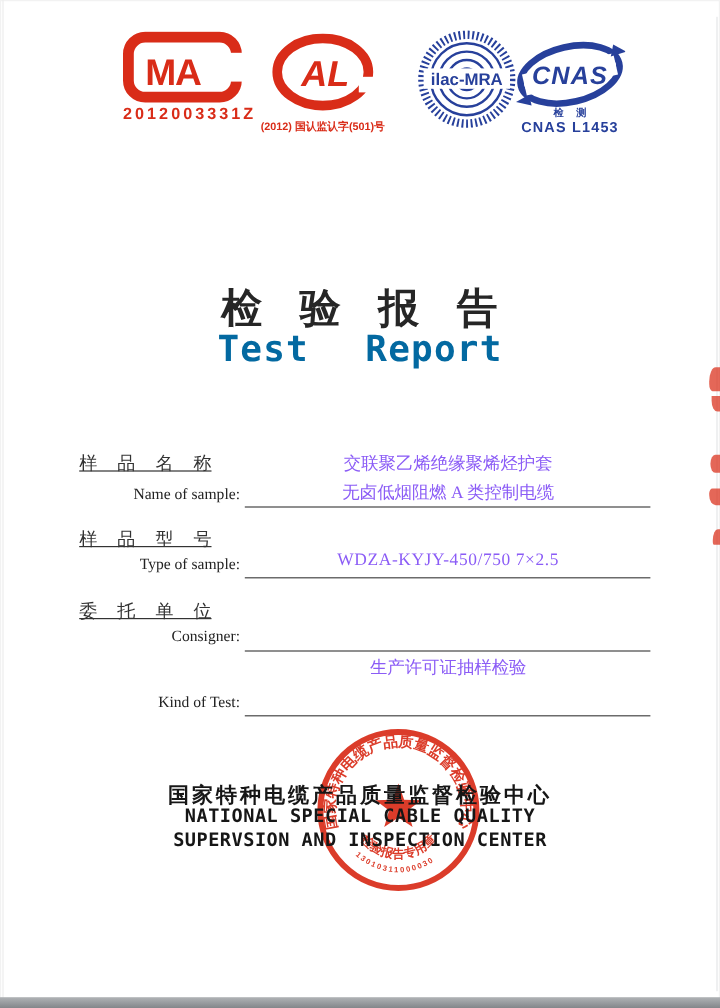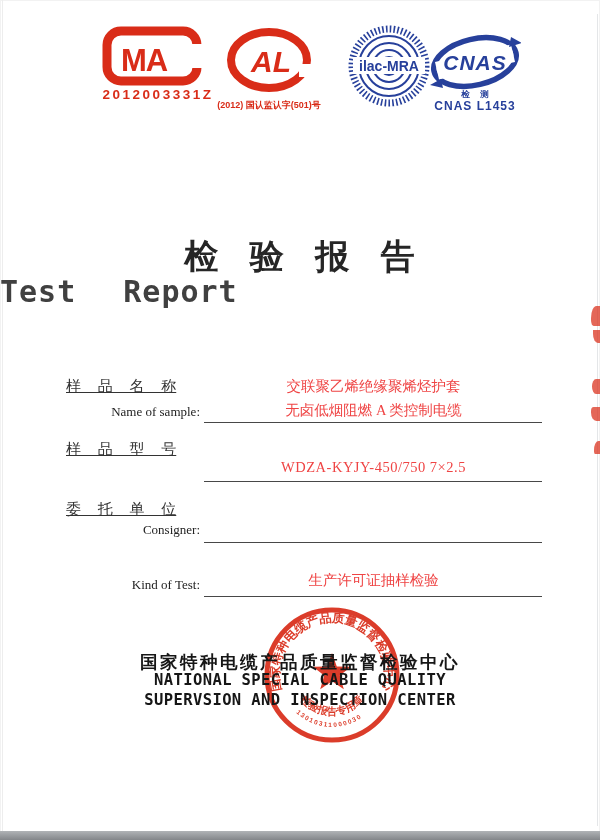--- a/index.html
+++ b/index.html
@@ -24,27 +24,27 @@
   .cnas-code{left:429px;top:99px;width:92px;font-size:12px;letter-spacing:1px;}
   
   .report-no{position:absolute;left:325px;top:126px;font-size:12.5px;color:#222;}
   .report-no .cn{word-spacing:4px;}
   .report-no .val{margin-left:7px;font-size:13px;}
   .report-no .en{margin-top:6px;}
   
   .title-cn{position:absolute;left:0;right:0;top:221px;text-align:center;
     font-family:"Liberation Sans","DejaVu Sans",sans-serif;font-weight:bold;
     font-size:34px;color:#262626;word-spacing:20px;letter-spacing:1px;margin-top:13px;}
-  .title-en{position:absolute;left:0;right:0;top:274px;text-align:left;
+  .title-en{position:absolute;left:0;right:0;top:274px;text-align:center;
     font-family:"DejaVu Sans Mono","Liberation Mono",monospace;font-weight:bold;
-    font-size:30px;color:#404040;word-spacing:28px;letter-spacing:1px;}
+    font-size:30px;color:#0369a1;word-spacing:28px;letter-spacing:1px;}
   
   .f-cn{position:absolute;left:66px;font-size:15px;color:#333;word-spacing:13px;text-decoration:underline;}
   .f-en{position:absolute;left:40px;width:160px;text-align:right;font-size:13px;color:#222;}
-  .f-val{position:absolute;left:205px;width:337px;text-align:center;font-size:14.5px;color:#ef4444;}
+  .f-val{position:absolute;left:205px;width:337px;text-align:center;font-size:14.5px;color:#8b5cf6;}
   .f-rule{position:absolute;left:204px;width:338px;border-top:1.4px solid #474747;}
   
   .footer-cn{position:absolute;left:0;right:0;top:650px;text-align:center;z-index:3;
     font-family:"Liberation Sans","DejaVu Sans",sans-serif;font-weight:bold;
     font-size:17.5px;letter-spacing:2.5px;color:#161616;}
   .footer-en{position:absolute;left:0;right:0;text-align:center;z-index:3;
     font-family:"DejaVu Sans Mono","Liberation Mono",monospace;font-weight:bold;
     font-size:15.5px;letter-spacing:0.4px;color:#161616;}
   .footer-en1{top:671px;}
   .footer-en2{top:691px;}
@@ -106,29 +106,30 @@
   <div class="title-cn">检 验 报 告</div>
   <div class="title-en">Test Report</div>
 
   <div class="f-cn" style="top:377px;">样 品 名 称</div>
   <div class="f-en" style="top:404px;">Name of sample:</div>
   <div class="f-val" style="top:377px;">交联聚乙烯绝缘聚烯烃护套</div>
   <div class="f-val" style="top:401px;">无卤低烟阻燃 A 类控制电缆</div>
   <div class="f-rule" style="top:422px;"></div>
 
   <div class="f-cn" style="top:440px;">样 品 型 号</div>
+  <div class="f-en" style="top:462px;">Type of sample:</div>
   <div class="f-val" style="top:459px;letter-spacing:0.5px;">WDZA-KYJY-450/750 7×2.5</div>
   <div class="f-rule" style="top:481px;"></div>
 
   <div class="f-cn" style="top:500px;">委 托 单 位</div>
   <div class="f-en" style="top:522px;">Consigner:</div>
   <div class="f-rule" style="top:542px;"></div>
 
   <div class="f-en" style="top:577px;">Kind of Test:</div>
-  <div class="f-val" style="top:571px;">生产许可证抽样检验</div>
+  <div class="f-val" style="top:547px;">生产许可证抽样检验</div>
   <div class="f-rule" style="top:596px;"></div>
 
   <svg class="seal" width="148" height="150" viewBox="0 0 148 150">
     <defs>
       <path id="sealTopArc" d="M 23.2,91.1 A 53 53 0 1 1 122.8,91.1"></path>
       <path id="sealBottomArc" d="M 40.2,95.9 A 40 40 0 0 0 105.8,95.9"></path>
       <path id="sealNumArc" d="M 34.4,107.8 A 52 52 0 0 0 111.6,107.8"></path>
     </defs>
     <circle cx="73" cy="73" r="65" fill="none" stroke="#d92c18" stroke-width="5"></circle>
     <polygon fill="#d92c18" points="73,51 77.8,64.4 92,64.8 80.8,73.5 84.8,87.2 73,79.2 61.2,87.2 65.2,73.5 54,64.8 68.2,64.4"></polygon>

